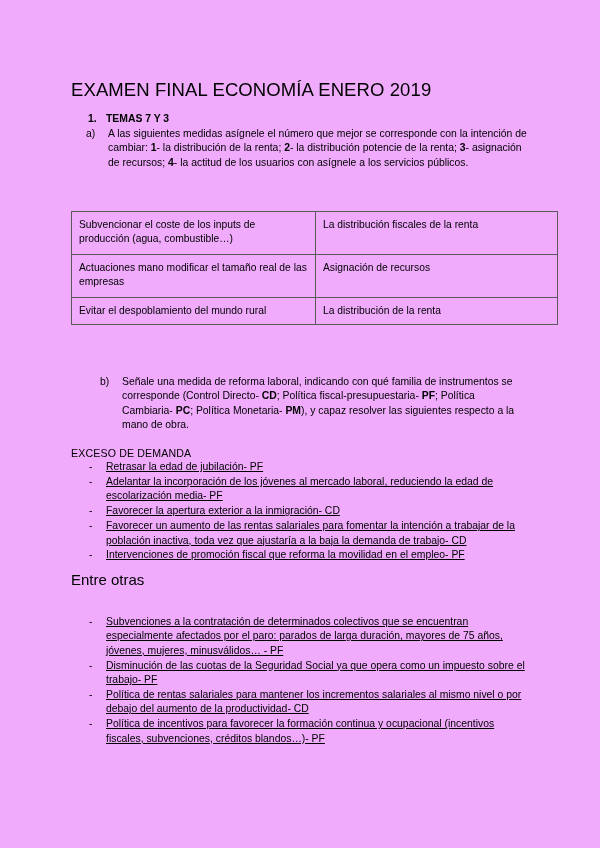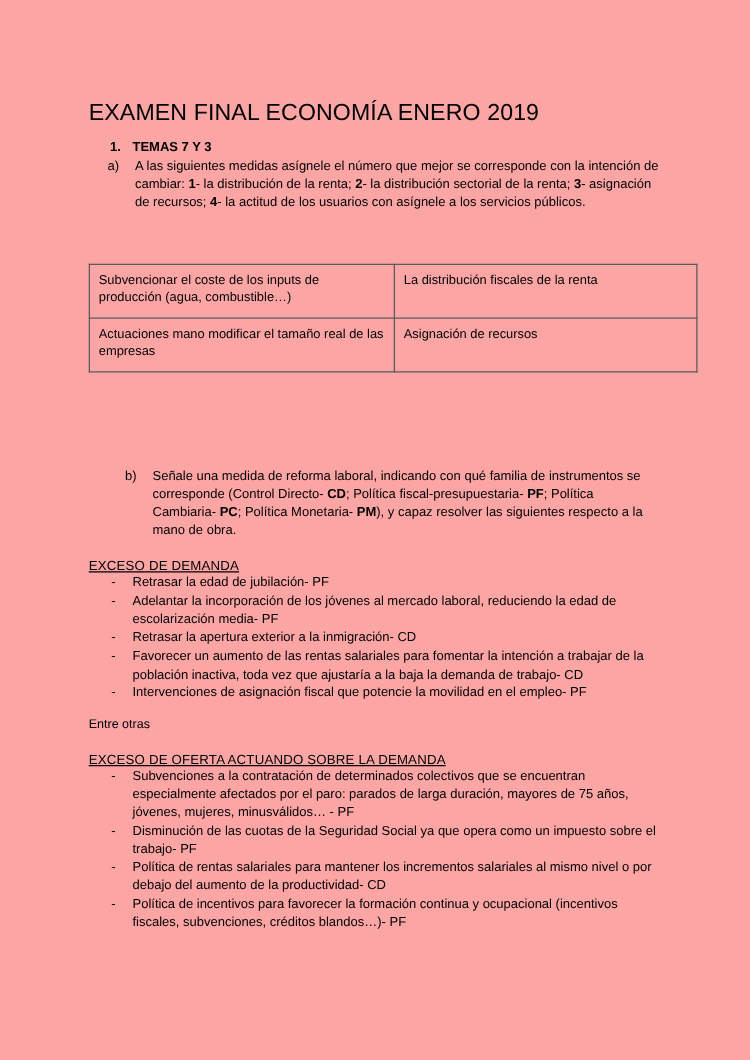--- a/index.html
+++ b/index.html
@@ -12,21 +12,21 @@
     width: 600px;
     height: 848px;
     position: relative;
     font-family: "Liberation Sans", sans-serif;
     color: #000000;
     overflow: hidden;
   }
   .page {
     position: absolute;
     inset: 0;
-    background: #fca5a5;
+    background: #f0abfc;
     padding: 2px;
   }
 
   
   .doc-title {
     position: absolute;
     left: 71px;
     top: 67px;
     font-size: 18.5px;
     line-height: 22px;
@@ -95,21 +95,20 @@
   .assign-table tr.r3 td { height: 30px; }
   .assign-table tr.r4 td { height: 10px; }
 
   
   .section-heading {
     position: absolute;
     left: 71px;
     font-size: 10.6px;
     line-height: 14.4px;
     letter-spacing: 0.15px;
-    text-decoration: underline;
   }
   #heading-demanda { top: 446px; }
   #heading-oferta  { top: 601px; }
 
   
   .dash-list {
     position: absolute;
     left: 89px;
     width: 440px;
     font-size: 10.4px;
@@ -124,62 +123,67 @@
     display: flex;
     align-items: flex-start;
     margin: 0 0 0.5px 0;
   }
   .dash-list li .dash {
     flex: 0 0 auto;
     width: 17px;
   }
   .dash-list li .txt {
     flex: 1 1 auto;
+    text-decoration: underline;
   }
 
   
   .trailing-note {
     position: absolute;
     left: 71px;
     top: 573px;
-    font-size: 10px;
+    font-size: 15px;
     line-height: 14.4px;
   }
 
   b, .bold { font-weight: bold; }
 </style>
 </head>
 <body>
 
 <div class="page">
 
   <h1 class="doc-title">EXAMEN FINAL ECONOMÍA ENERO 2019</h1>
 
   <div class="num-item">
     <span class="marker">1.</span>
     <span>TEMAS 7 Y 3</span>
   </div>
 
   <div class="letter-item-a">
     <div class="li-row">
       <span class="li-marker">a)</span>
-      <span class="li-body"><span>A las siguientes medidas asígnele el número que mejor se corresponde con la intención de cambiar: </span><b>1</b><span>- la distribución de la renta; </span><b>2</b><span>- la distribución sectorial de la renta; </span><b>3</b><span>- asignación de recursos; </span><b>4</b><span>- la actitud de los usuarios con asígnele  a los servicios públicos.</span></span>
+      <span class="li-body"><span>A las siguientes medidas asígnele el número que mejor se corresponde con la intención de cambiar: </span><b>1</b><span>- la distribución de la renta; </span><b>2</b><span>- la distribución potencie de la renta; </span><b>3</b><span>- asignación de recursos; </span><b>4</b><span>- la actitud de los usuarios con asígnele  a los servicios públicos.</span></span>
     </div>
   </div>
 
   <table class="assign-table">
     <tbody>
       <tr class="r1">
         <td class="col-left">Subvencionar el coste de los inputs de producción (agua, combustible…)</td>
         <td class="col-right">La distribución fiscales de la renta</td>
       </tr>
       <tr class="r3">
         <td class="col-left">Actuaciones mano modificar el tamaño real de las empresas</td>
         <td class="col-right">Asignación de recursos</td>
       </tr>
+      <tr class="r4">
+        <td class="col-left">Evitar el despoblamiento del mundo rural</td>
+        <td class="col-right">La distribución de la renta</td>
+      </tr>
     </tbody>
   </table>
 
   <div class="letter-item-b">
     <div class="li-row">
       <span class="li-marker">b)</span>
       <span class="li-body"><span>Señale una medida de reforma laboral, indicando con qué familia de instrumentos se corresponde (Control Directo- </span><b>CD</b><span>; Política fiscal-presupuestaria- </span><b>PF</b><span>; Política Cambiaria- </span><b>PC</b><span>; Política Monetaria- </span><b>PM</b><span>), y capaz resolver las siguientes respecto a la mano de obra.</span></span>
     </div>
   </div>
 
@@ -189,35 +193,34 @@
       <li>
         <span class="dash">-</span>
         <span class="txt">Retrasar la edad de jubilación- PF</span>
       </li>
       <li>
         <span class="dash">-</span>
         <span class="txt">Adelantar la incorporación de los jóvenes al mercado laboral, reduciendo la edad de escolarización media- PF</span>
       </li>
       <li>
         <span class="dash">-</span>
-        <span class="txt">Retrasar la apertura exterior a la inmigración- CD</span>
+        <span class="txt">Favorecer la apertura exterior a la inmigración- CD</span>
       </li>
       <li>
         <span class="dash">-</span>
         <span class="txt">Favorecer un aumento de las rentas salariales para fomentar la intención a trabajar de la población inactiva, toda vez que ajustaría a la baja la demanda de trabajo- CD</span>
       </li>
       <li>
         <span class="dash">-</span>
-        <span class="txt">Intervenciones de asignación fiscal que potencie la movilidad en el empleo- PF</span>
+        <span class="txt">Intervenciones de promoción fiscal que reforma la movilidad en el empleo- PF</span>
       </li>
     </ul>
 
   <div class="trailing-note">Entre otras</div>
 
-  <div class="section-heading" id="heading-oferta">EXCESO DE OFERTA ACTUANDO SOBRE LA DEMANDA</div>
 
   <ul class="dash-list" id="list-oferta">
       <li>
         <span class="dash">-</span>
         <span class="txt">Subvenciones a la contratación de determinados colectivos que se encuentran especialmente afectados por el paro: parados de larga duración, mayores de 75 años, jóvenes, mujeres, minusválidos…  - PF</span>
       </li>
       <li>
         <span class="dash">-</span>
         <span class="txt">Disminución de las cuotas de la Seguridad Social ya que opera como un impuesto sobre el trabajo- PF</span>
       </li>

